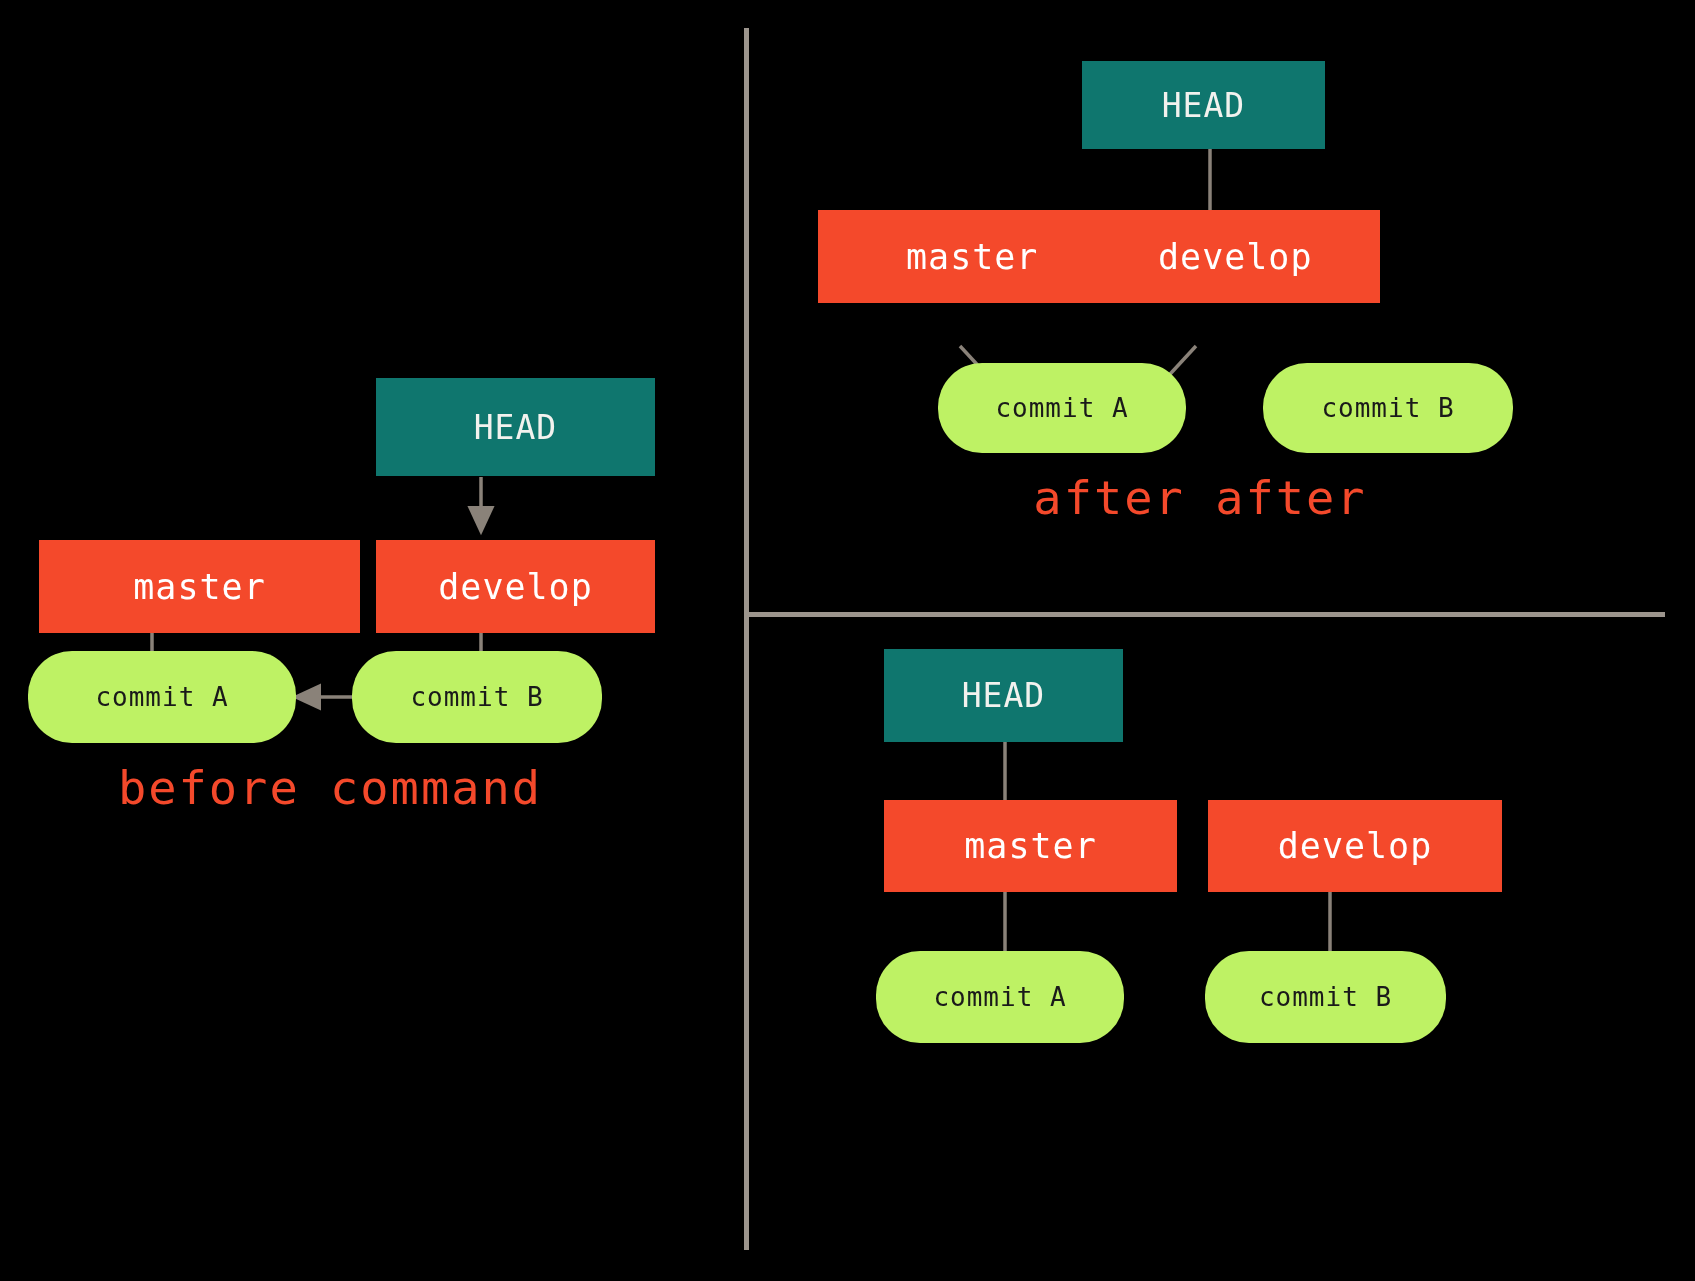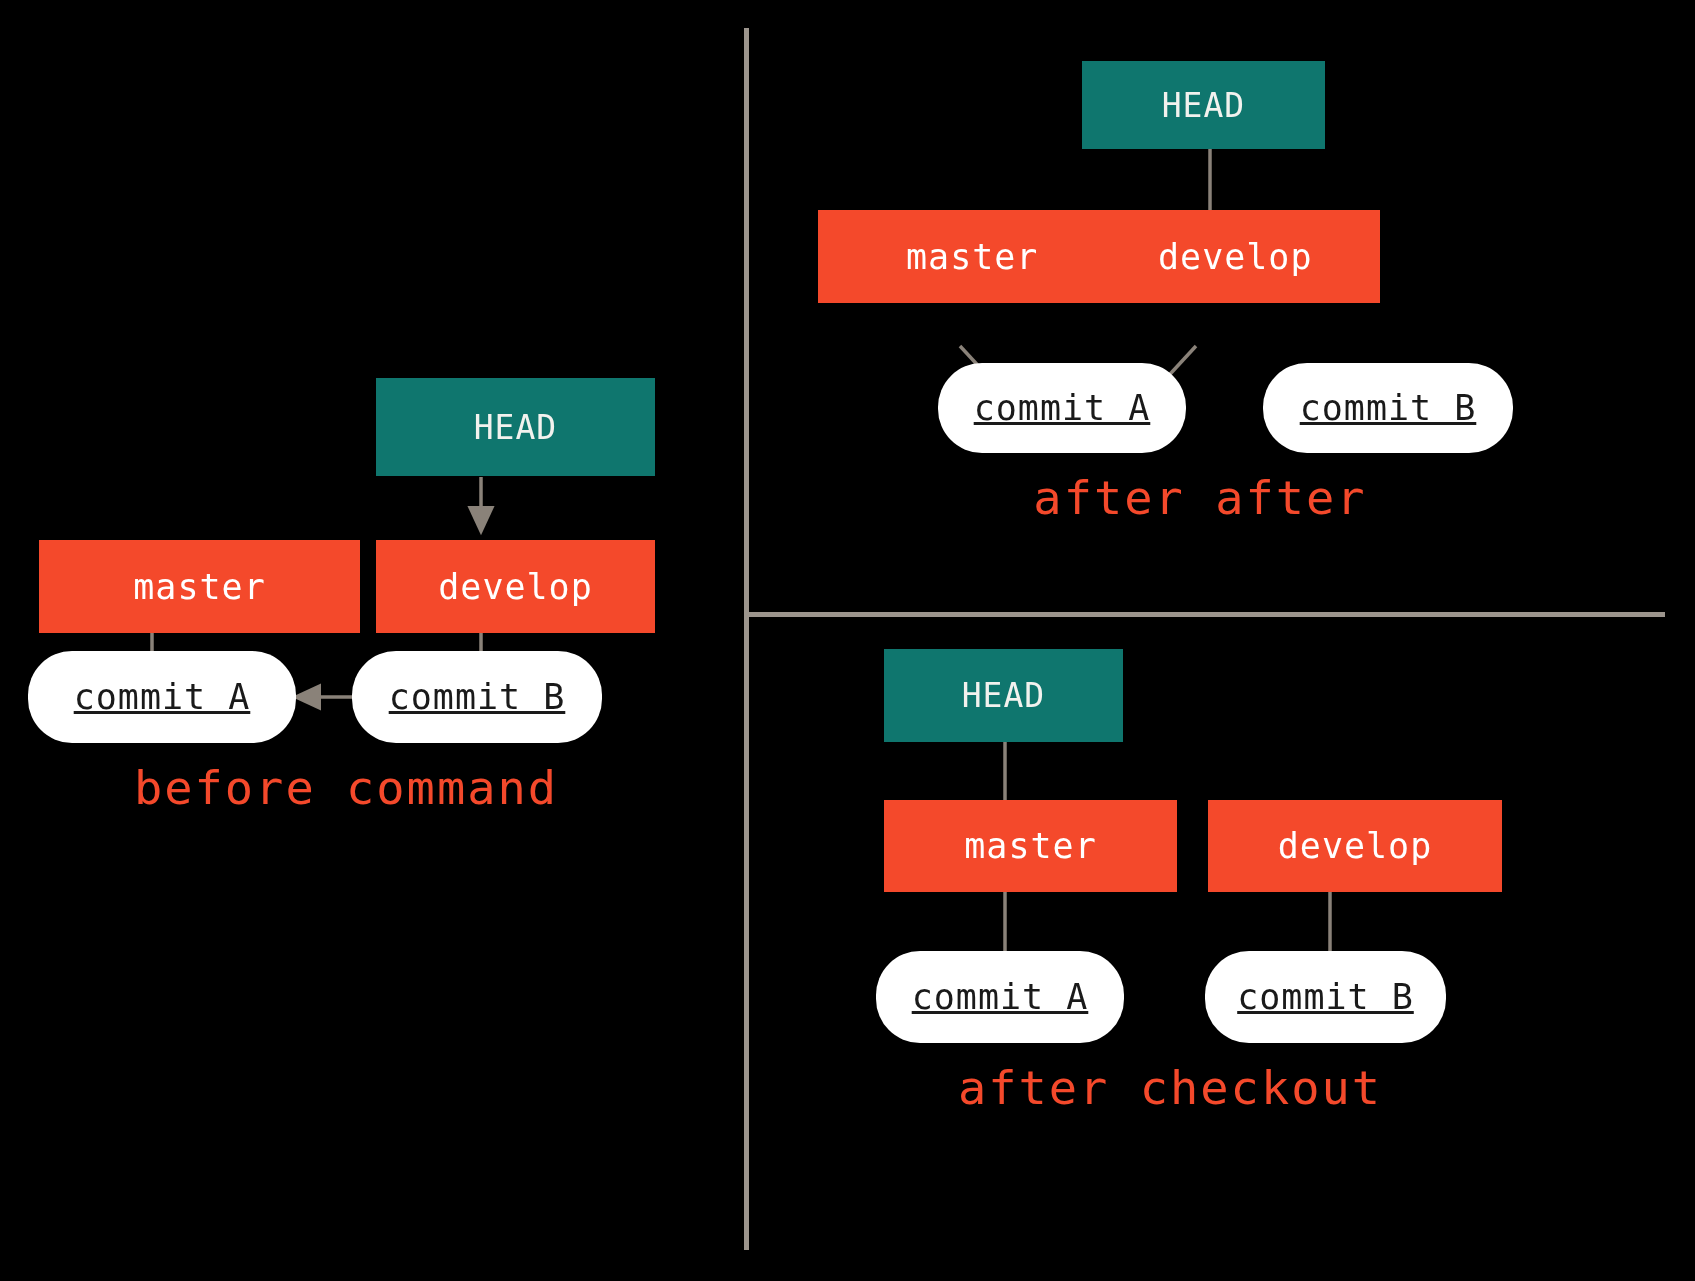--- a/index.html
+++ b/index.html
@@ -43,26 +43,25 @@
   .branch-box-wide .lbl {
     position: absolute;
     top: 50%;
     transform: translateY(-50%);
     color: #ffffff;
     font-size: 35px;
     letter-spacing: 1px;
     white-space: nowrap;
   }
   .commit-node {
-    background: #ffffff;
+    background: #bef264;
     color: #1a1a1a;
     border-radius: 44px;
-    font-size: 35px;
+    font-size: 26px;
     letter-spacing: 1px;
-    text-decoration: underline;
   }
   .caption {
     position: absolute;
     color: #f4492b;
     font-size: 47px;
     letter-spacing: 2px;
     white-space: nowrap;
     text-align: center;
   }
   .divider {
@@ -131,21 +130,21 @@
   </div>
 
   <div class="node commit-node" style="left:28px; top:651px; width:268px; height:92px;">
     <span>commit A</span>
   </div>
 
   <div class="node commit-node" style="left:352px; top:651px; width:250px; height:92px;">
     <span>commit B</span>
   </div>
 
-  <div class="caption" style="left:0px; top:760px; width:660px;padding-left:16px;">before command</div>
+  <div class="caption" style="left:0px; top:760px; width:660px;">before command</div>
 
   <div class="node head-box" style="left:1082px; top:61px; width:243px; height:88px;">
     <span>HEAD</span>
   </div>
 
   <div class="branch-box-wide" style="left:818px; top:210px; width:562px; height:93px;">
     <span class="lbl" style="left:88px;">master</span>
     <span class="lbl" style="left:340px;">develop</span>
   </div>
 
@@ -172,15 +171,14 @@
   </div>
 
   <div class="node commit-node" style="left:876px; top:951px; width:248px; height:92px;">
     <span>commit A</span>
   </div>
 
   <div class="node commit-node" style="left:1205px; top:951px; width:241px; height:92px;">
     <span>commit B</span>
   </div>
 
-  <div class="caption" style="left:860px; top:1060px; width:620px;">after checkout</div>
 
 </div>
 
 </body></html>

